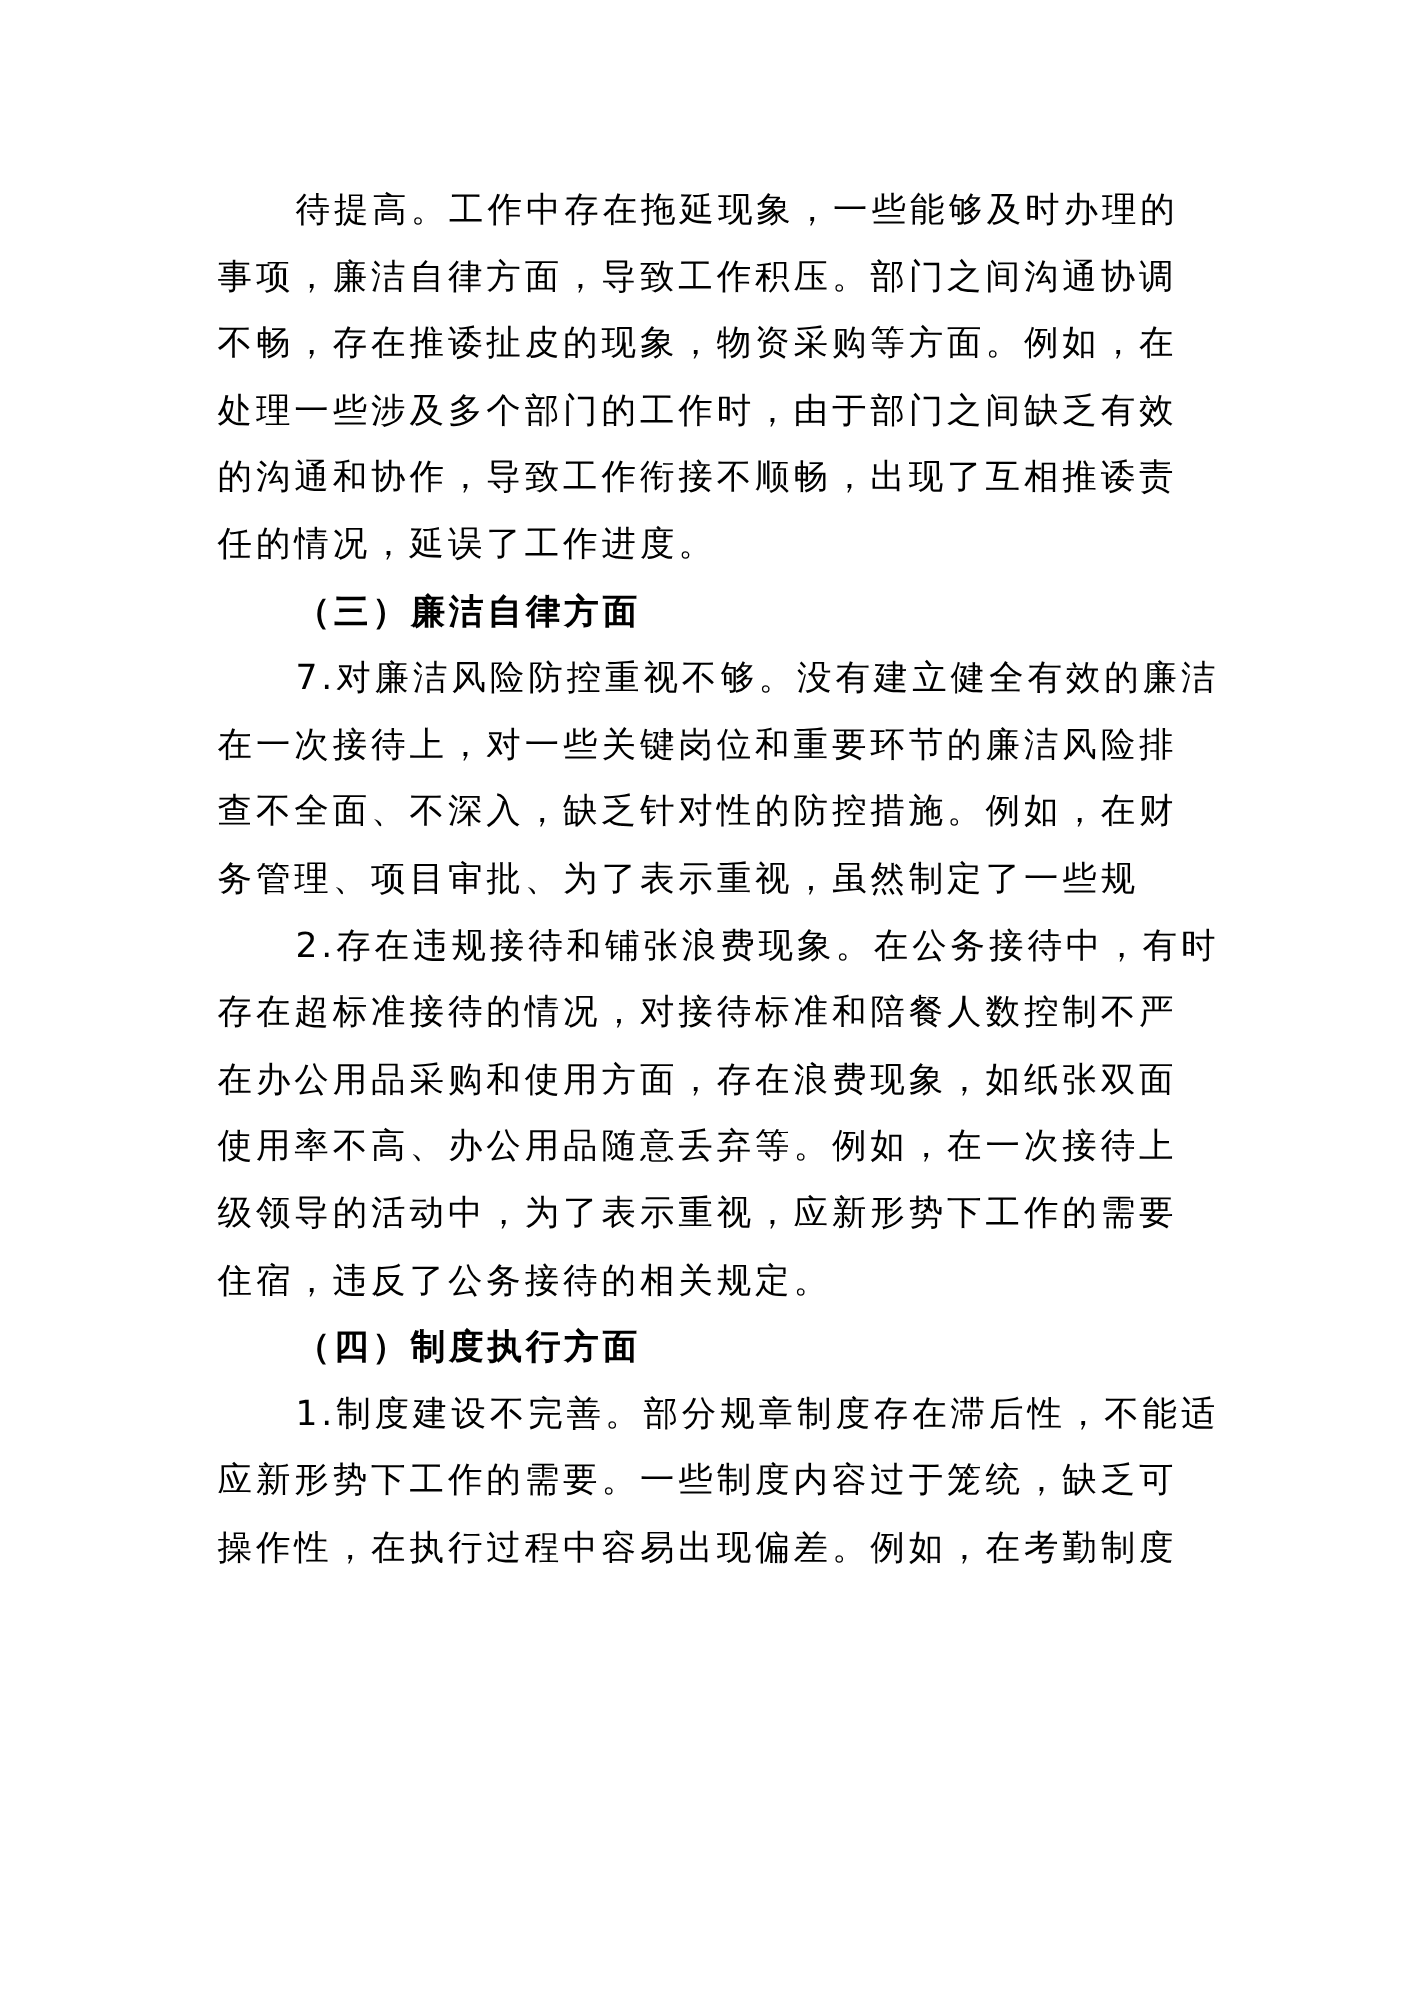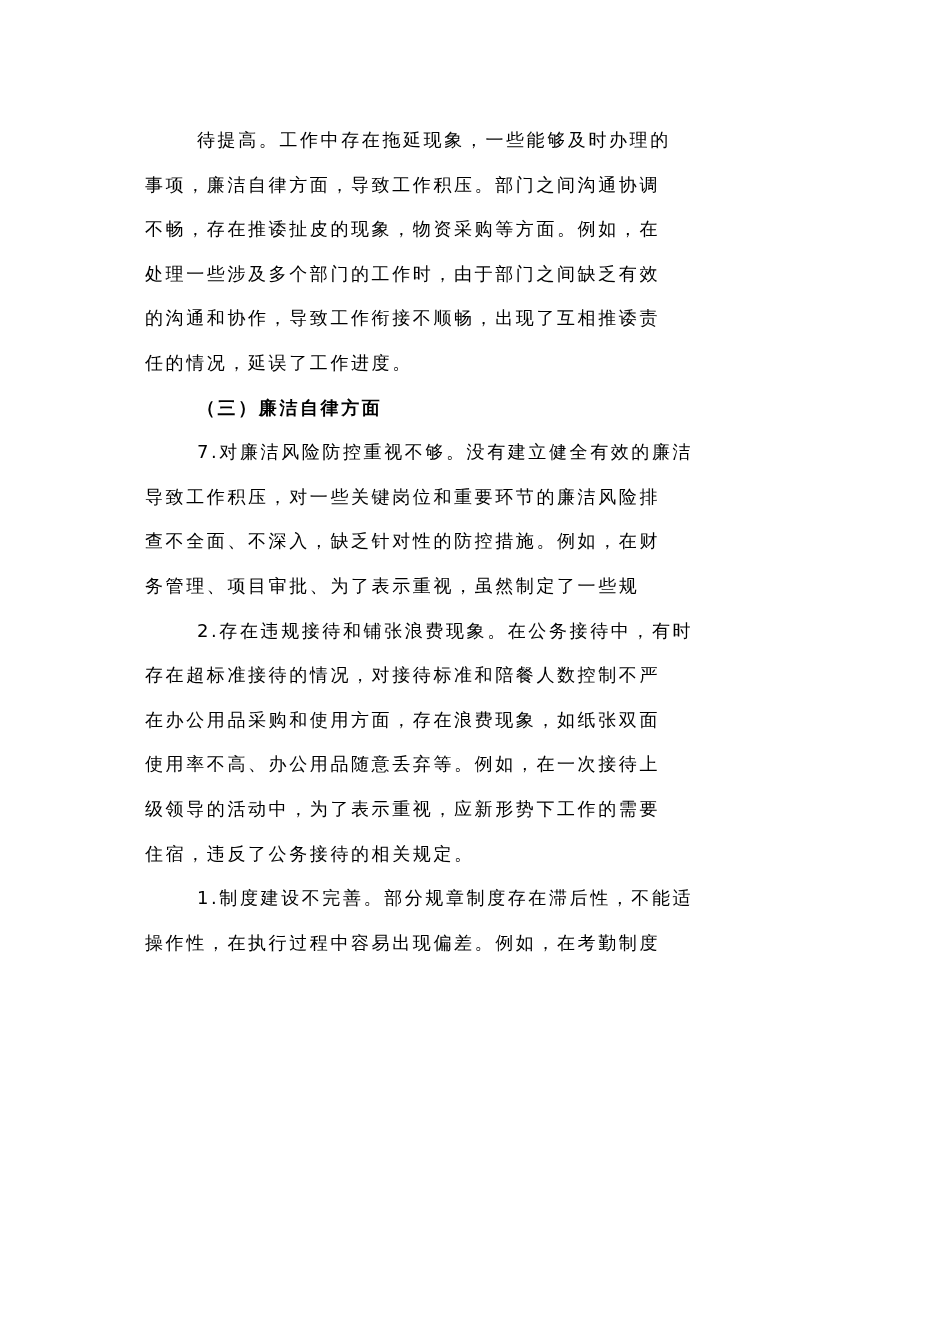--- a/index.html
+++ b/index.html
@@ -26,21 +26,21 @@
   .content {
     position: absolute;
     left: 145px;
     top: 118px;
     width: 662px;
   }
   .line {
     display: block;
     height: 44.6px;
     line-height: 44.6px;
-    font-size: 18px;
+    font-size: 23px;
     white-space: nowrap;
     letter-spacing: 2.6px;
   }
   .indent {
     padding-left: 52px;
   }
   .heading {
     padding-left: 52px;
     font-weight: bold;
   }
@@ -51,25 +51,27 @@
 <div class="page">
   <div class="content">
     <span class="line indent">待提高。工作中存在拖延现象，一些能够及时办理的</span>
     <span class="line">事项，廉洁自律方面，导致工作积压。部门之间沟通协调</span>
     <span class="line">不畅，存在推诿扯皮的现象，物资采购等方面。例如，在</span>
     <span class="line">处理一些涉及多个部门的工作时，由于部门之间缺乏有效</span>
     <span class="line">的沟通和协作，导致工作衔接不顺畅，出现了互相推诿责</span>
     <span class="line">任的情况，延误了工作进度。</span>
     <span class="line heading">（三）廉洁自律方面</span>
     <span class="line indent">7.对廉洁风险防控重视不够。没有建立健全有效的廉洁</span>
-    <span class="line">导致工作积压，对一些关键岗位和重要环节的廉洁风险排</span>
+    <span class="line">在一次接待上，对一些关键岗位和重要环节的廉洁风险排</span>
     <span class="line">查不全面、不深入，缺乏针对性的防控措施。例如，在财</span>
     <span class="line">务管理、项目审批、为了表示重视，虽然制定了一些规</span>
     <span class="line indent">2.存在违规接待和铺张浪费现象。在公务接待中，有时</span>
     <span class="line">存在超标准接待的情况，对接待标准和陪餐人数控制不严</span>
     <span class="line">在办公用品采购和使用方面，存在浪费现象，如纸张双面</span>
     <span class="line">使用率不高、办公用品随意丢弃等。例如，在一次接待上</span>
     <span class="line">级领导的活动中，为了表示重视，应新形势下工作的需要</span>
     <span class="line">住宿，违反了公务接待的相关规定。</span>
+    <span class="line heading">（四）制度执行方面</span>
     <span class="line indent">1.制度建设不完善。部分规章制度存在滞后性，不能适</span>
+    <span class="line">应新形势下工作的需要。一些制度内容过于笼统，缺乏可</span>
     <span class="line">操作性，在执行过程中容易出现偏差。例如，在考勤制度</span>
   </div>
 </div>
 
 </body></html>

